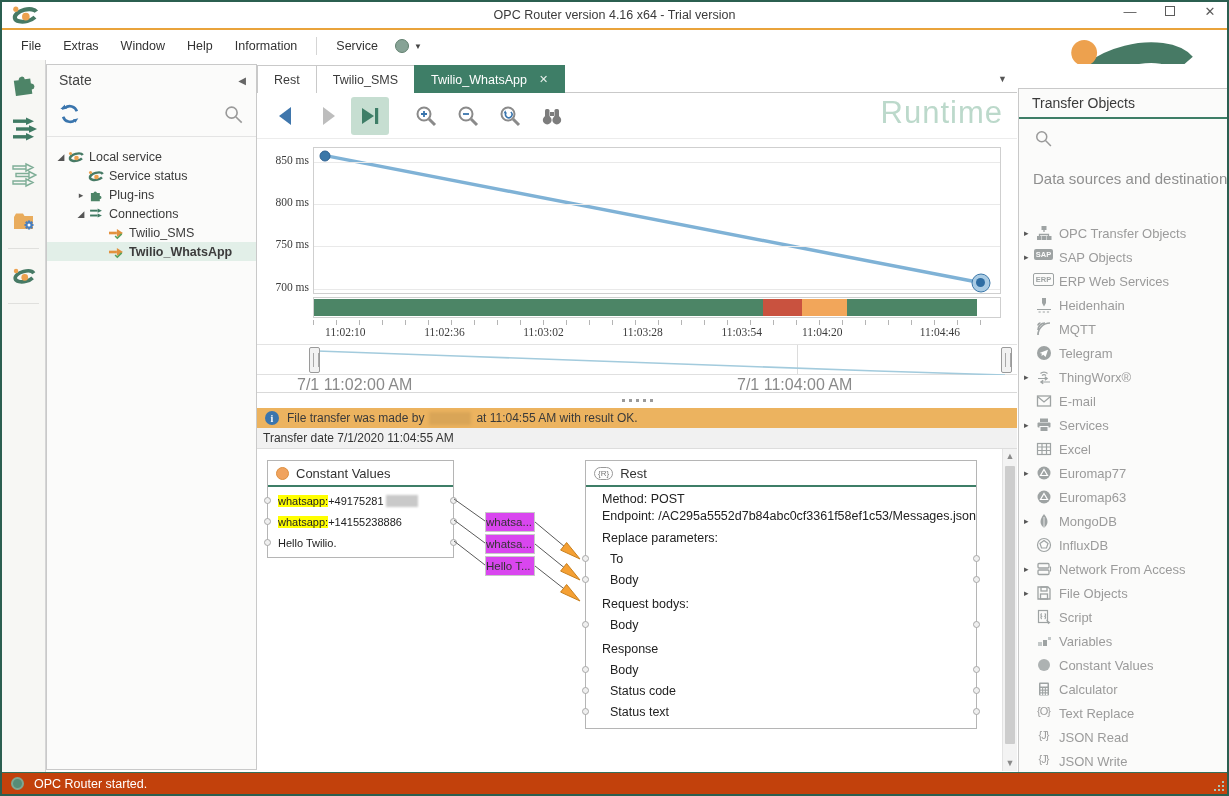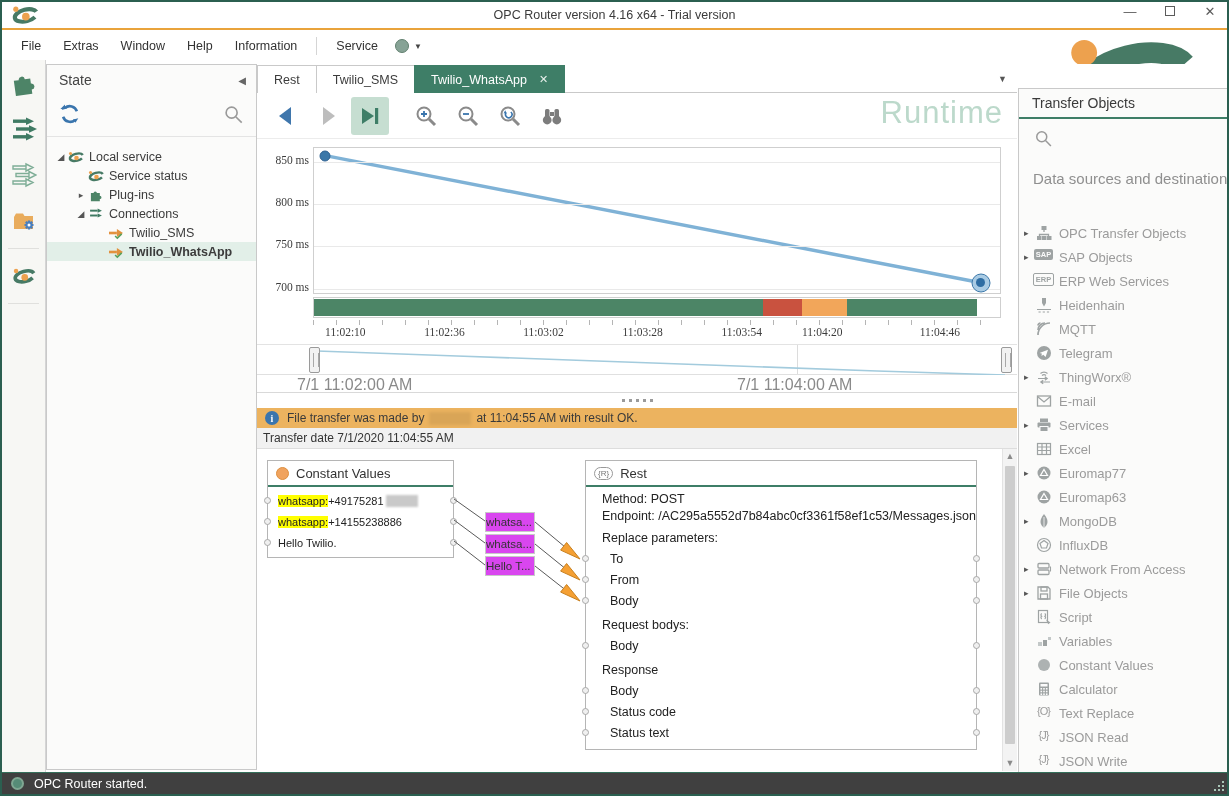--- a/index.html
+++ b/index.html
@@ -132,21 +132,21 @@
   .rp-item .ricon { width:17px; height:17px; margin-right:7px; flex:none; display:flex; align-items:flex-start; justify-content:center; }
   .rp-item .ricon svg { width:16px; height:16px; }
   .tbadge { font-size:7.5px; font-weight:bold; color:#fbfbfb; background:#9EA3A3; padding:1px 2px; border-radius:2px; }
   .tbadge:not(.solid){ color:#9EA3A3; background:none; border:1px solid #9EA3A3; }
   .tbrace { font-size:11px; color:#9b9b9b; letter-spacing:-1px; }
   .rp-sb { position:absolute; right:1px; top:130px; bottom:1px; width:13px; background:#f6f6f6; }
   .rp-sb .arr { position:absolute; width:100%; height:13px; color:#9a9a9a; font-size:8px; text-align:center; line-height:13px; }
   .rp-sb .arr.up{top:0;} .rp-sb .arr.dn{bottom:0;}
 
   
-  .statusbar { position:absolute; left:0; bottom:0; width:1225px; height:22px; background:#404040; border-top:1px solid #34705B; display:flex; align-items:center; color:#fff; font-size:12.5px; }
+  .statusbar { position:absolute; left:0; bottom:0; width:1225px; height:22px; background:#c2410c; border-top:1px solid #34705B; display:flex; align-items:center; color:#fff; font-size:12.5px; }
   .sb-dot { width:13px; height:13px; border-radius:50%; background:#568C77; border:2px solid #7FA792; margin:0 10px 0 9px; }
   .grip { position:absolute; right:3px; bottom:3px; width:11px; height:11px; }
   .grip i { position:absolute; width:2px; height:2px; background:#A9C6B8; }
 </style>
 </head>
 <body>
 
 <div class="window">
 
   <div class="titlebar">
@@ -495,25 +495,20 @@
               </div>
               <div class="r-section">
                 <span>Replace parameters:</span>
               </div>
               <div class="r-port">
                 <span>To</span>
                 <span class="port l"></span>
                 <span class="port r"></span>
               </div>
               <div class="r-port">
-                <span>From</span>
-                <span class="port l"></span>
-                <span class="port r"></span>
-              </div>
-              <div class="r-port">
                 <span>Body</span>
                 <span class="port l"></span>
                 <span class="port r"></span>
               </div>
               <div class="r-section">
                 <span>Request bodys:</span>
               </div>
               <div class="r-port">
                 <span>Body</span>
                 <span class="port l"></span>

